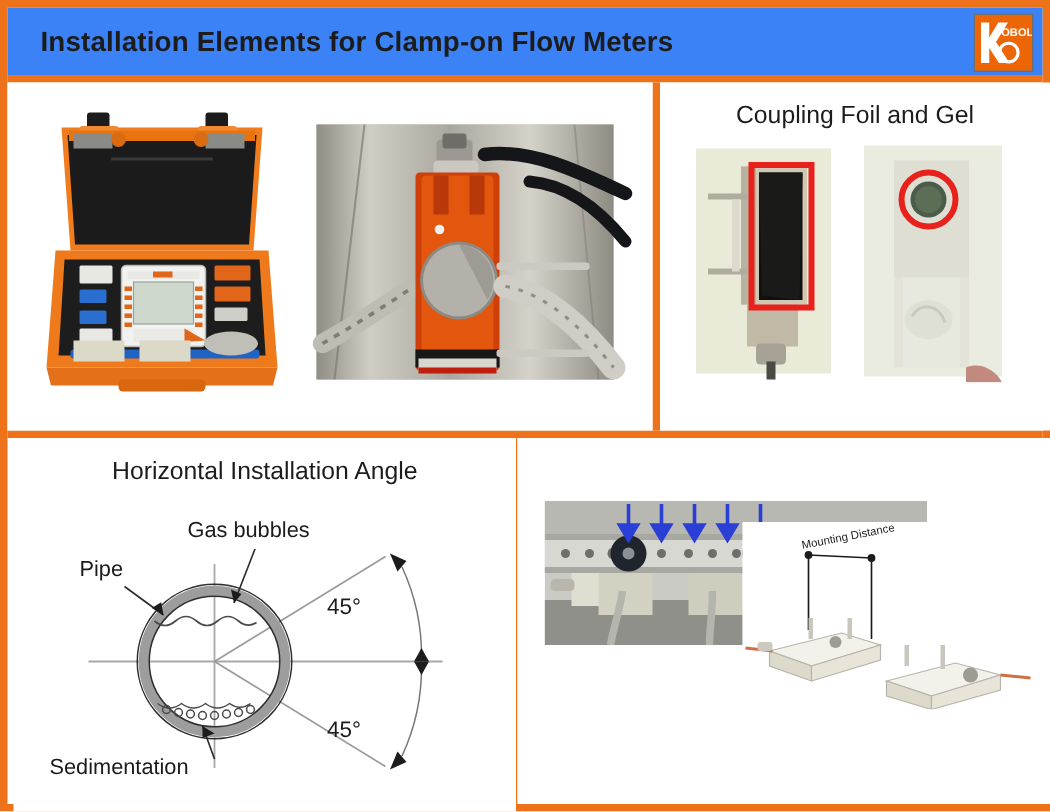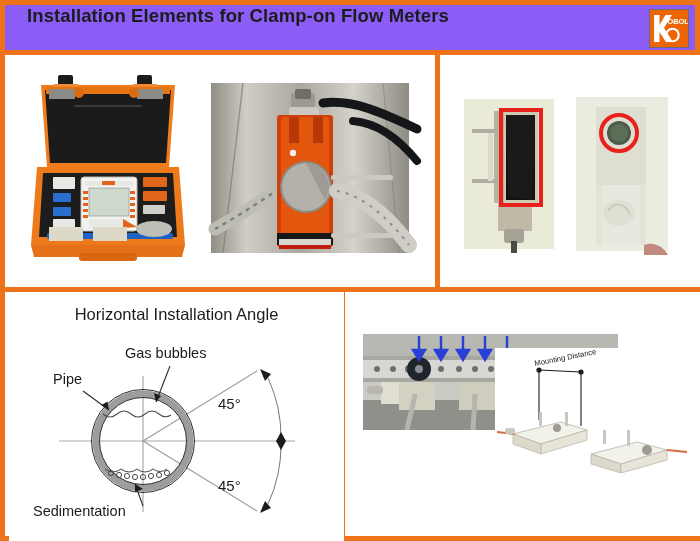--- a/index.html
+++ b/index.html
@@ -8,22 +8,22 @@
     font-family:"Liberation Sans", sans-serif;
     color:#1a1a1a;
   }
   .sheet{
     position:relative;width:700px;height:541px;box-sizing:border-box;
     border:5px solid #ee7219;background:#ffffff;
   }
   
   .header{
     position:absolute;left:0;top:0;width:690px;height:45px;
-    box-sizing:border-box;background:#8b5cf6;
-    display:flex;
+    box-sizing:border-box;background:#3b82f6;
+    display:flex;align-items:center;
   }
   .header-title{
     margin-left:22px;font-size:18.5px;font-weight:bold;letter-spacing:.1px;
     color:#1c1c1c;white-space:nowrap;
   }
   .logo{
     position:absolute;right:6px;top:4px;width:38px;height:37px;
     background:#ec6608;border:1px solid #6e6e6e;
     display:block;
   }
@@ -195,20 +195,21 @@
           <path d="M134 122 C160 126 186 150 206 176" stroke="#8e8c84" stroke-width="2" fill="none" stroke-dasharray="3 6"></path>
 
           <rect x="128" y="106" width="62" height="5" rx="2" fill="#cbc9c1"></rect>
           <rect x="128" y="164" width="62" height="5" rx="2" fill="#cbc9c1"></rect>
         </g>
       </svg>
     </div>
   </div>
 
   <div class="panel" style="left:435px;top:50px;width:260px;height:232px;">
+    <div class="panel-title">Coupling Foil and Gel</div>
 
     <div class="photo cf1">
       <svg class="fill" viewBox="0 0 102 162" preserveAspectRatio="xMidYMid meet">
         <rect width="102" height="162" fill="#ffffff"></rect>
         <rect x="6" y="6" width="90" height="150" fill="#e9ead8"></rect>
 
         <rect x="36" y="18" width="44" height="92" fill="#cfc8b2"></rect>
         <rect x="36" y="18" width="10" height="92" fill="#b8b2a0"></rect>
 
         <rect x="48" y="22" width="29" height="85" fill="#101010"></rect>

